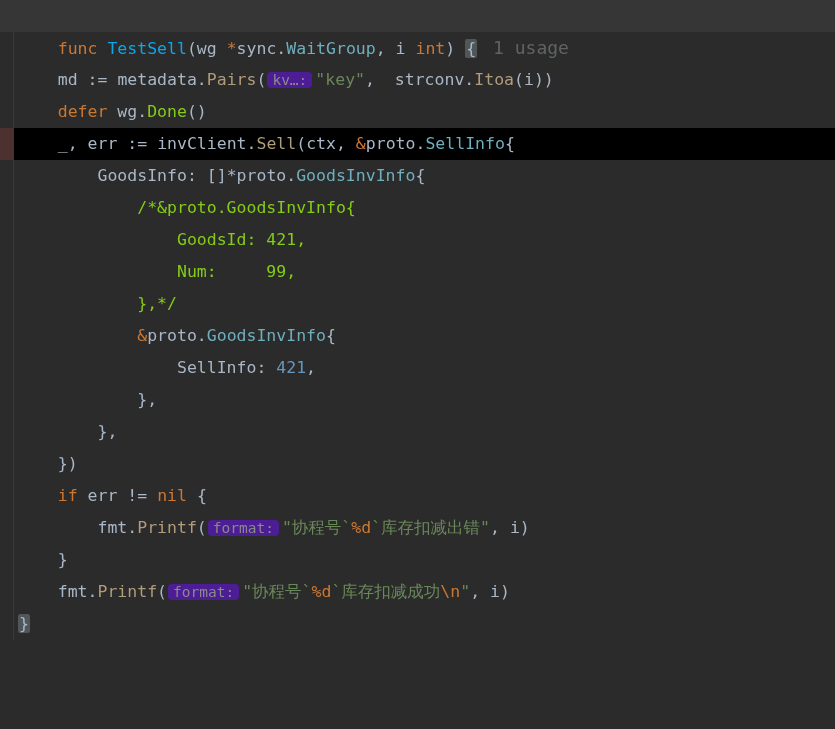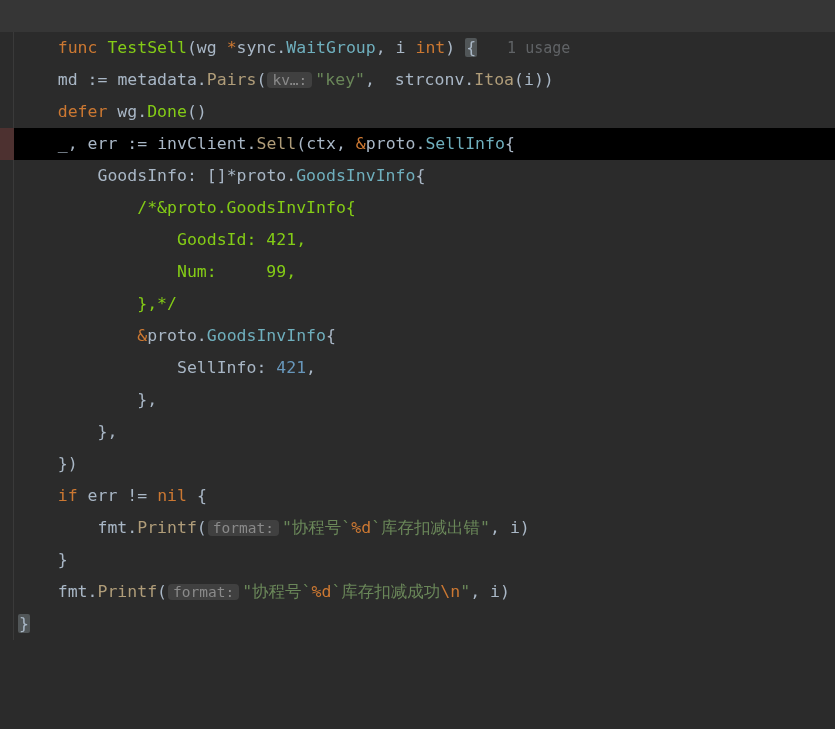--- a/index.html
+++ b/index.html
@@ -47,43 +47,43 @@
       z-index: 2;
     }
     .line.highlighted::before {
       content: "";
       position: absolute;
       left: 0; top:0; bottom:0; width:14px;
       background: #4d3130;
     }
     
     .kw { color: #cc7832; }
-    .fn-name { color: #84cc16; }
+    .fn-name { color: #0ea5e9; }
     .type { color: #6fafbd; }
     .ident { color: #a9b7c6; }
     .pkgcall { color: #b09d79; }
     .method-purple { color: #84cc16; }
     .builtin { color: #9876aa; }
     .string { color: #6a8759; }
     .escape { color: #cc7832; }
     .num { color: #6897bb; }
     .comment { color: #84cc16; }
     .paren { color: #a9b7c6; }
     .hint {
-      background: #404040;
+      background: #4c1d95;
       color: #8a8a8a;
       border-radius: 4px;
       padding: 0 5px;
       font-size: 14.5px;
       margin: 0 3px 0 1px;
     }
     .usage {
       color: #606366;
-      font-size: 15px;
-      margin-left: 30px;
+      font-size: 18px;
+      margin-left: 16px;
     }
     .closing-brace {
       background: #515658;
       border-radius: 2px;
       padding: 0 1px;
     }
   </style>
 </head>
 <body>
 

